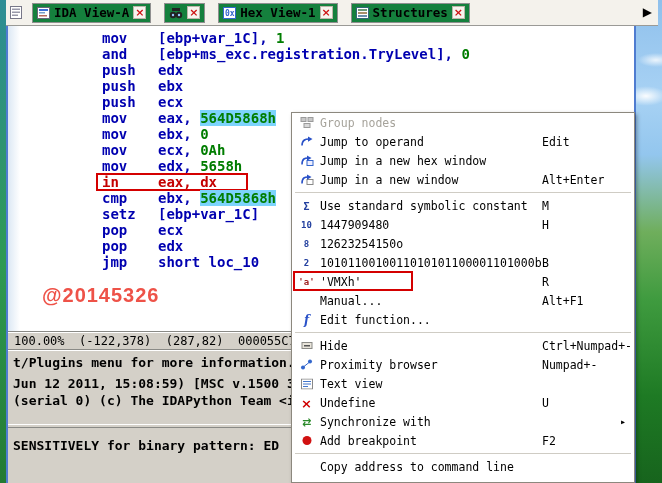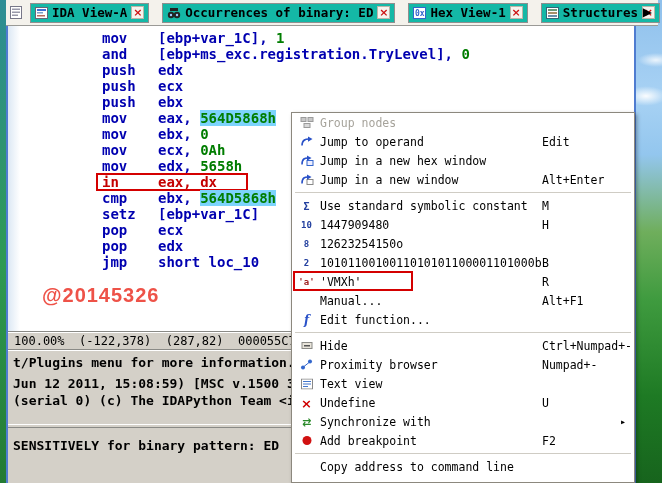--- a/index.html
+++ b/index.html
@@ -13,21 +13,21 @@
     background:
       radial-gradient(ellipse 30px 14px at 10px 96px, rgba(255,255,255,.95), rgba(255,255,255,0) 70%),
       radial-gradient(ellipse 26px 10px at 20px 60px, rgba(255,255,255,.8), rgba(255,255,255,0) 70%),
       linear-gradient(180deg,#8fc0ec 0%,#a8d2f4 20%,#93c6ee 32%,#6fae5c 48%,#3f9b3f 62%,#1e7a24 82%,#17641d 100%)}
 
   
   .tabbar{position:absolute;left:6px;top:0;width:652px;height:26px;background:#f4f2ec;
     border-bottom:1px solid #9a9a96;display:flex;align-items:center;z-index:2}
   .tb-icon{width:15px;height:14px;margin:0 7px 0 4px;display:inline-flex;align-items:center}
   .tabs{display:flex;gap:13px;align-items:center}
-  .tab{display:flex;align-items:center;gap:4px;height:20px;padding:0 4px;background:#14b8a6;
+  .tab{display:flex;align-items:center;gap:4px;height:20px;padding:0 4px;background:#15803d;
     border:1px solid #8f8f8f;font:600 12.5px "DejaVu Sans Mono",monospace;color:#000;white-space:nowrap}
   .tab .icon{display:inline-flex;align-items:center}
   .tab-close{display:inline-block;width:13px;height:13px;border:1px solid #bdb6a9;background:#f6f4ee;
     color:#cc1111;font:bold 11px/11px "DejaVu Sans",sans-serif;text-align:center}
   .tb-scroll{position:absolute;right:6px;top:5px;font:12px "DejaVu Sans",sans-serif;color:#000}
 
   
   .app-window{position:absolute;left:6px;top:26px;width:630px;height:457px;background:#fff;
     border-left:2px solid #4f7cd0;border-right:2px solid #4f7cd0;z-index:1}
 
@@ -117,21 +117,20 @@
         <div class="tab">
           <span class="icon">
             <svg width="14" height="12">
               <rect x="3" y="1" width="8" height="3" fill="#222"></rect>
               <circle cx="4" cy="8" r="3.2" fill="#222"></circle>
               <circle cx="10" cy="8" r="3.2" fill="#222"></circle>
               <circle cx="4" cy="8" r="1.2" fill="#9cf"></circle>
               <circle cx="10" cy="8" r="1.2" fill="#9cf"></circle>
             </svg>
           </span>
-          <span class="tab-label">Occurrences of binary: ED</span>
           <span class="tab-close">×</span>
         </div>
         <div class="tab">
           <span class="icon">
             <svg width="13" height="12">
               <rect x="0.5" y="0.5" width="12" height="11" fill="#fff" stroke="#36c"></rect>
               <text x="2" y="9" font-size="8" fill="#36c">0x</text>
             </svg>
           </span>
           <span class="tab-label">Hex View-1</span>
@@ -152,22 +151,22 @@
       </div>
     <span class="tb-scroll">▶</span>
   </div>
 
   <div class="app-window">
     <div class="disasm">
       <div class="asm-lines">
           <div class="asm-line"><span class="mn">mov</span><span class="ops"><span class="code">[ebp+var_1C], </span><span class="num">1</span></span></div>
           <div class="asm-line"><span class="mn">and</span><span class="ops"><span class="code">[ebp+ms_exc.registration.TryLevel], </span><span class="num">0</span></span></div>
           <div class="asm-line"><span class="mn">push</span><span class="ops"><span class="code">edx</span></span></div>
+          <div class="asm-line"><span class="mn">push</span><span class="ops"><span class="code">ebx</span></span></div>
           <div class="asm-line"><span class="mn">push</span><span class="ops"><span class="code">ecx</span></span></div>
-          <div class="asm-line"><span class="mn">push</span><span class="ops"><span class="code">ebx</span></span></div>
           <div class="asm-line"><span class="mn">mov</span><span class="ops"><span class="code">eax, </span><span class="num hl">564D5868h</span></span></div>
           <div class="asm-line"><span class="mn">mov</span><span class="ops"><span class="code">ebx, </span><span class="num">0</span></span></div>
           <div class="asm-line"><span class="mn">mov</span><span class="ops"><span class="code">ecx, </span><span class="num">0Ah</span></span></div>
           <div class="asm-line"><span class="mn">mov</span><span class="ops"><span class="code">edx, </span><span class="num">5658h</span></span></div>
           <div class="asm-line"><span class="mn redtxt">in</span><span class="ops"><span class="redtxt">eax, dx</span></span><div class="asm-annot"></div></div>
           <div class="asm-line"><span class="mn">cmp</span><span class="ops"><span class="code">ebx, </span><span class="num hl">564D5868h</span></span></div>
           <div class="asm-line"><span class="mn">setz</span><span class="ops"><span class="code">[ebp+var_1C]</span></span></div>
           <div class="asm-line"><span class="mn">pop</span><span class="ops"><span class="code">ecx</span></span></div>
           <div class="asm-line"><span class="mn">pop</span><span class="ops"><span class="code">edx</span></span></div>
           <div class="asm-line"><span class="mn">jmp</span><span class="ops"><span class="code">short loc_10</span></span></div>

